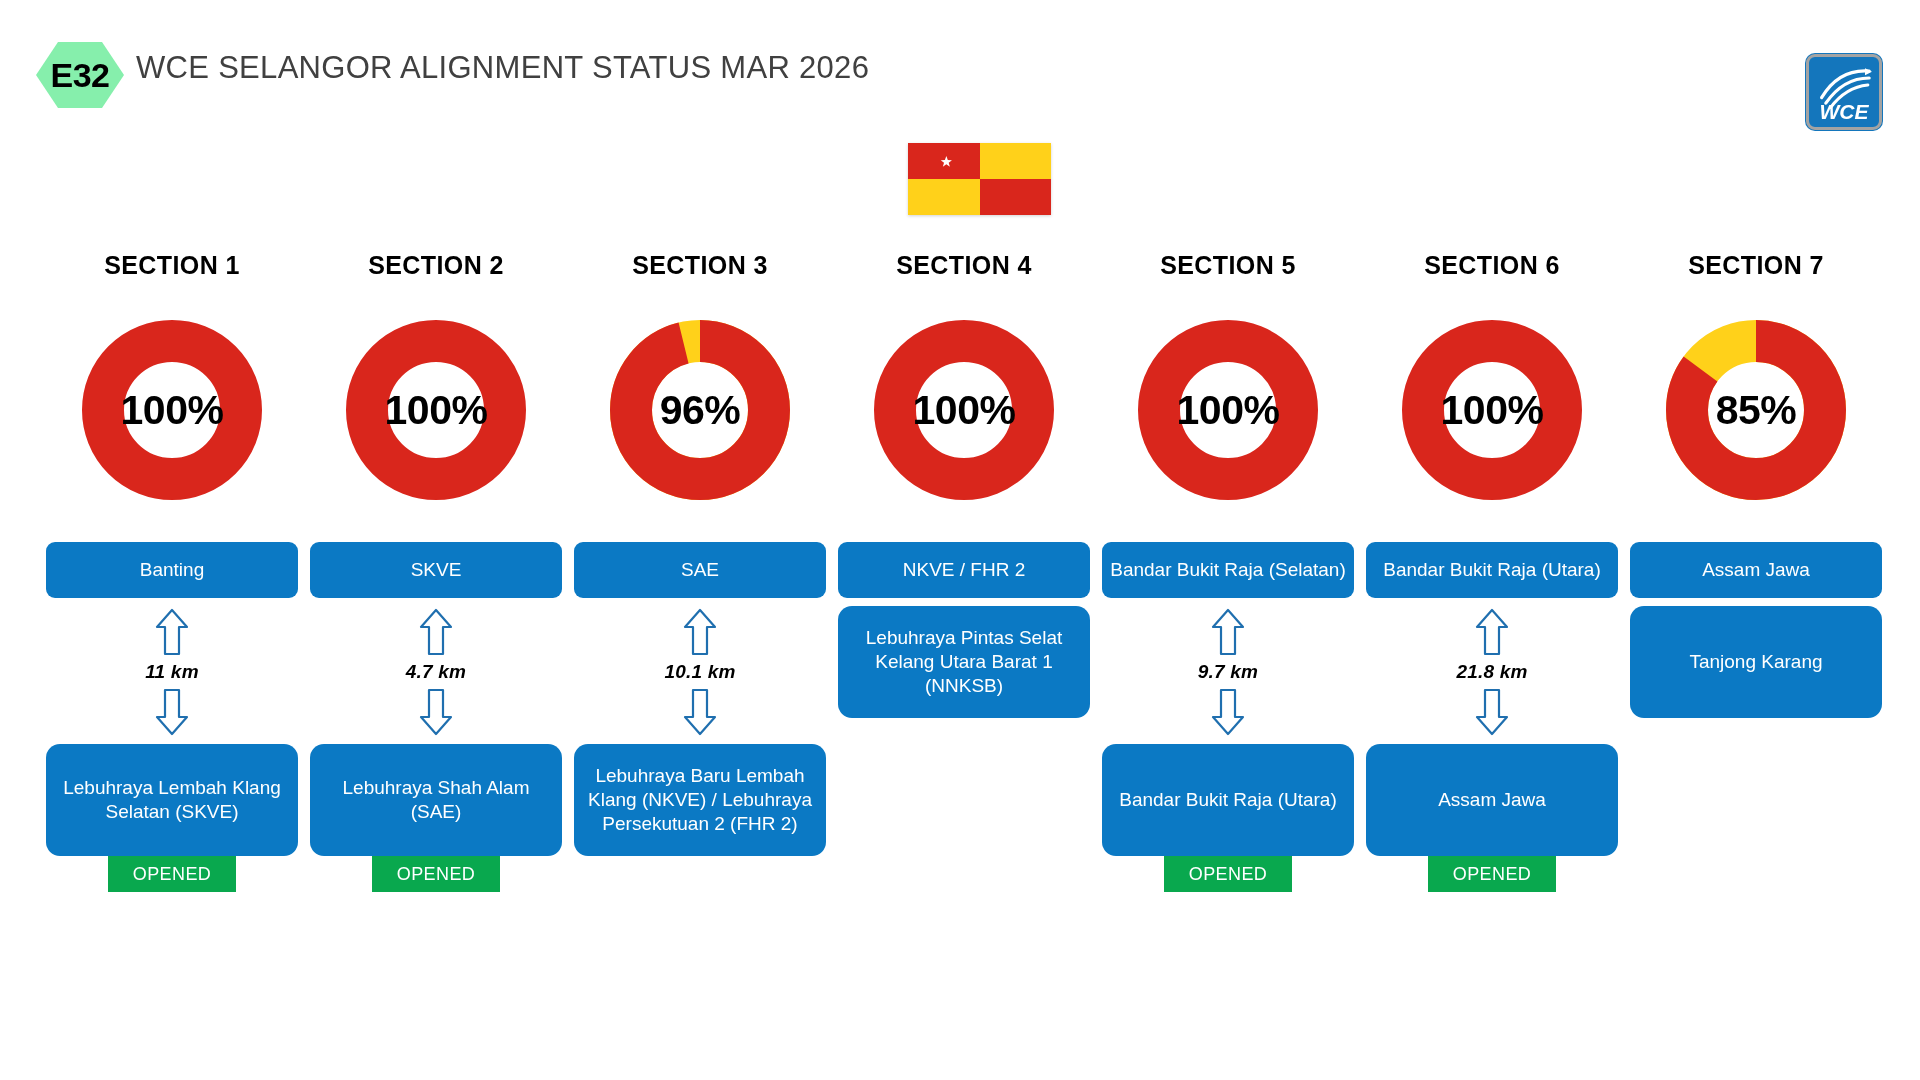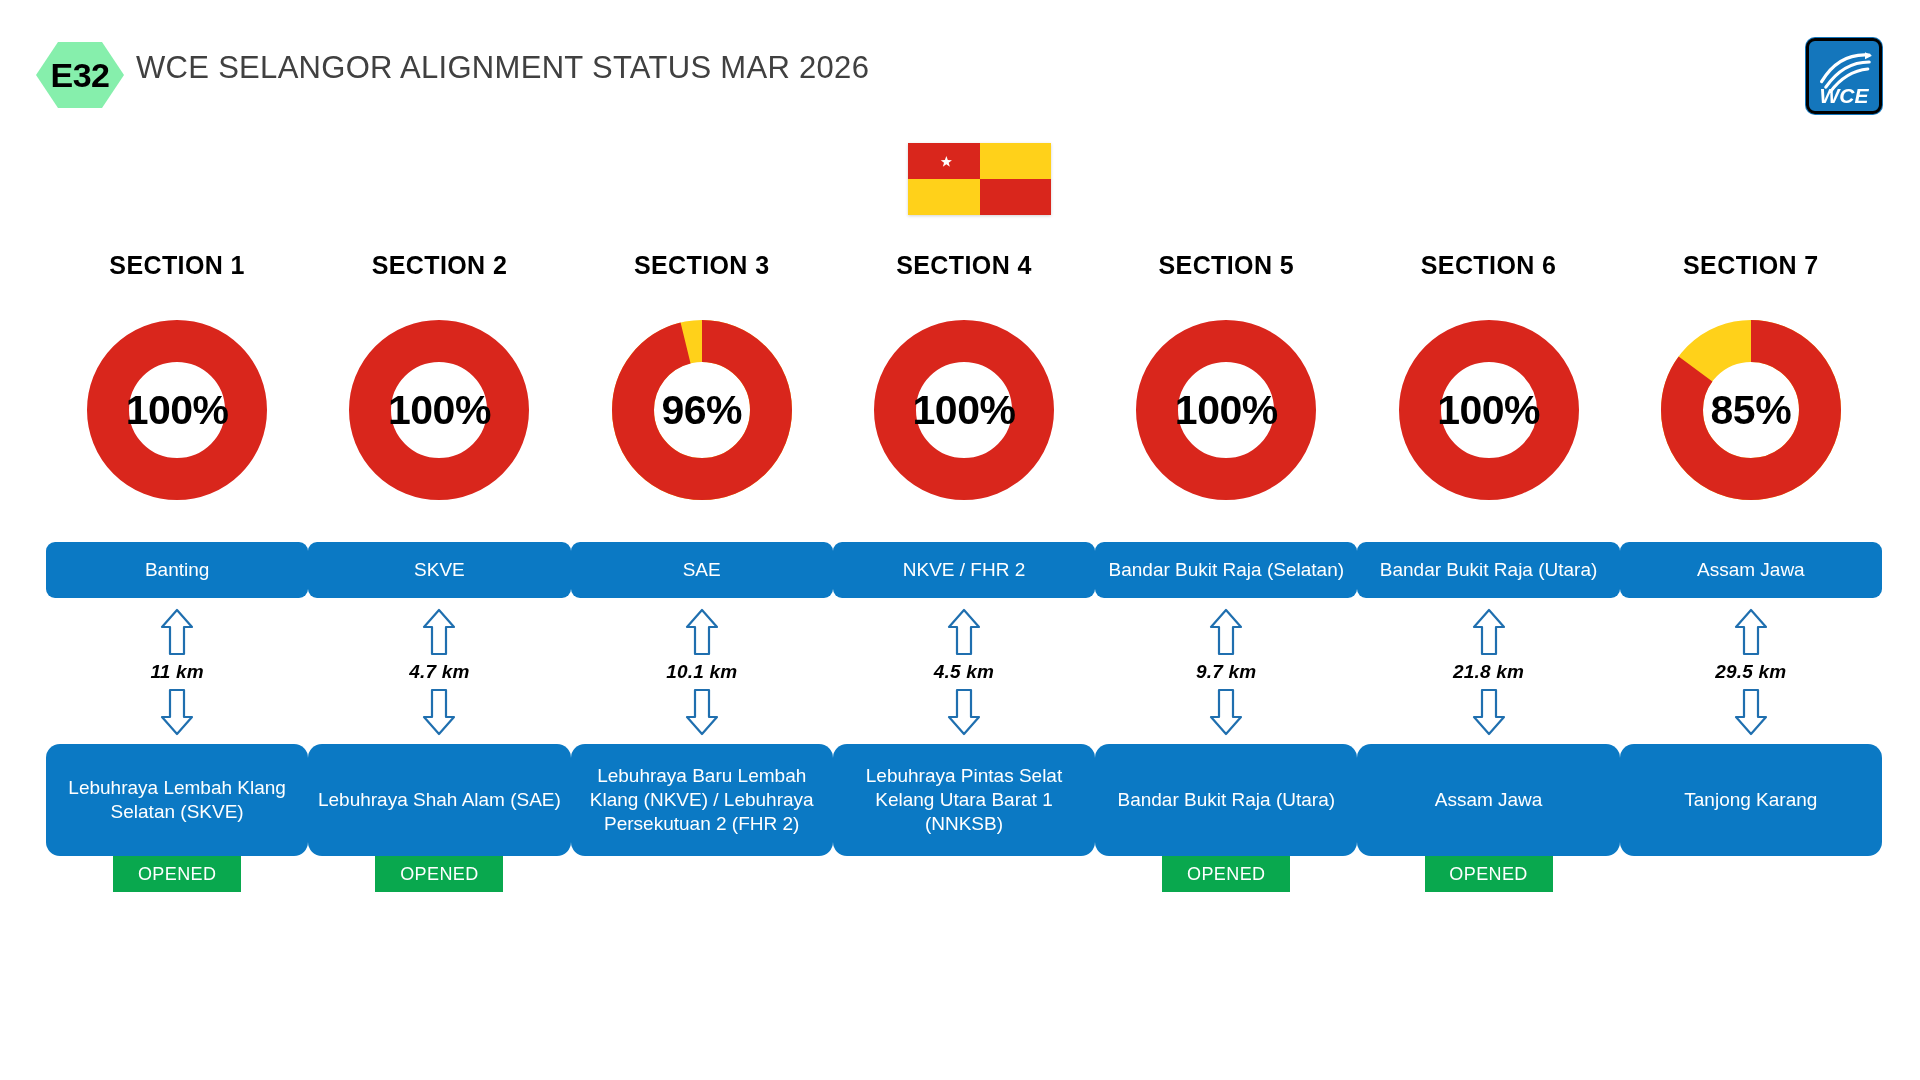--- a/index.html
+++ b/index.html
@@ -23,24 +23,24 @@
   .route-badge span {
     font-size: 34px; font-weight: 700; color: #000;
     letter-spacing: -0.5px; line-height: 1;
   }
   .header-title {
     position: absolute; left: 136px; top: 28px;
     font-size: 31px; font-weight: 500; color: #404040;
     letter-spacing: 0.3px; white-space: nowrap;
   }
   .wce-logo {
-    position: absolute; right: 38px; top: 16px;
+    position: absolute; right: 38px; top: 32px;
     width: 76px; height: 76px;
     background: #1476BC;
-    border: 3px solid #000000;
+    border: 3px solid #a3a3a3;
     border-radius: 9px;
     box-shadow: 0 0 0 1px #1476BC;
     overflow: hidden;
   }
   .wce-logo svg { display:block; width: 100%; height: 100%; }
 
   
   .flag {
     position: absolute; left: 908px; top: 143px;
     width: 143px; height: 72px;
@@ -53,20 +53,21 @@
   .flag .q-yel { background: #FFD11A; }
   .flag .q1 { position: relative; }
   .flag .q1 svg { position:absolute; left:14%; top:12%; width: 64%; height: 76%; }
 
   
   .sections {
     position: absolute; left: 46px; top: 248px;
     width: 1836px;
     display: grid;
     grid-template-columns: repeat(7, 1fr);
+    column-gap: 12px;
   }
   .section { display: flex; flex-direction: column; align-items: center; }
 
   .section-title {
     font-size: 25px; font-weight: 700; color: #000;
     letter-spacing: 0.4px; white-space: nowrap;
     height: 34px; line-height: 34px;
   }
 
   
@@ -252,33 +253,20 @@
       </div>
       <div class="section">
         <div class="section-title">SECTION 4</div>
         <div class="donut-wrap">
           <svg viewBox="0 0 224 224" xmlns="http://www.w3.org/2000/svg" aria-hidden="true">
             <circle cx="112" cy="112" r="69" fill="none" stroke="#D9261C" stroke-width="42"></circle>
           </svg>
           <div class="donut-label">100%</div>
         </div>
         <div class="node-box">NKVE / FHR 2</div>
-        <div class="connector">
-          <span>
-            <svg class="arrow" viewBox="0 0 34 48" xmlns="http://www.w3.org/2000/svg" aria-hidden="true">
-              <path d="M17 2 L32 19 L24 19 L24 46 L10 46 L10 19 L2 19 Z" fill="#ffffff" stroke="#1F6FAF" stroke-width="2.2" stroke-linejoin="round"></path>
-            </svg>
-          </span>
-          <div class="km-label">4.5 km</div>
-          <span>
-            <svg class="arrow" viewBox="0 0 34 48" xmlns="http://www.w3.org/2000/svg" aria-hidden="true">
-              <path d="M17 46 L32 29 L24 29 L24 2 L10 2 L10 29 L2 29 Z" fill="#ffffff" stroke="#1F6FAF" stroke-width="2.2" stroke-linejoin="round"></path>
-            </svg>
-          </span>
-        </div>
         <div class="dest-box">Lebuhraya Pintas Selat Kelang Utara Barat 1 (NNKSB)</div>
         <div class="status-badge hidden"></div>
       </div>
       <div class="section">
         <div class="section-title">SECTION 5</div>
         <div class="donut-wrap">
           <svg viewBox="0 0 224 224" xmlns="http://www.w3.org/2000/svg" aria-hidden="true">
             <circle cx="112" cy="112" r="69" fill="none" stroke="#D9261C" stroke-width="42"></circle>
           </svg>
           <div class="donut-label">100%</div>
@@ -328,31 +316,18 @@
       <div class="section">
         <div class="section-title">SECTION 7</div>
         <div class="donut-wrap">
           <svg viewBox="0 0 224 224" xmlns="http://www.w3.org/2000/svg" aria-hidden="true">
             <circle cx="112" cy="112" r="69" fill="none" stroke="#FFD11A" stroke-width="42"></circle>
             <circle cx="112" cy="112" r="69" fill="none" stroke="#D9261C" stroke-width="42" stroke-dasharray="368.50881826608276 65.0309679293087" transform="rotate(-90 112 112)"></circle>
           </svg>
           <div class="donut-label">85%</div>
         </div>
         <div class="node-box">Assam Jawa</div>
-        <div class="connector">
-          <span>
-            <svg class="arrow" viewBox="0 0 34 48" xmlns="http://www.w3.org/2000/svg" aria-hidden="true">
-              <path d="M17 2 L32 19 L24 19 L24 46 L10 46 L10 19 L2 19 Z" fill="#ffffff" stroke="#1F6FAF" stroke-width="2.2" stroke-linejoin="round"></path>
-            </svg>
-          </span>
-          <div class="km-label">29.5 km</div>
-          <span>
-            <svg class="arrow" viewBox="0 0 34 48" xmlns="http://www.w3.org/2000/svg" aria-hidden="true">
-              <path d="M17 46 L32 29 L24 29 L24 2 L10 2 L10 29 L2 29 Z" fill="#ffffff" stroke="#1F6FAF" stroke-width="2.2" stroke-linejoin="round"></path>
-            </svg>
-          </span>
-        </div>
         <div class="dest-box">Tanjong Karang</div>
         <div class="status-badge hidden"></div>
       </div>
     </div>
 
 </div>
 
 </body></html>

